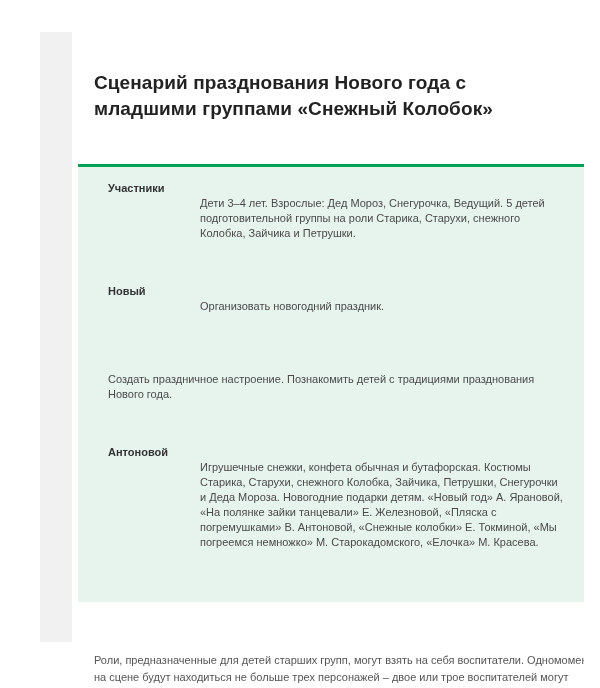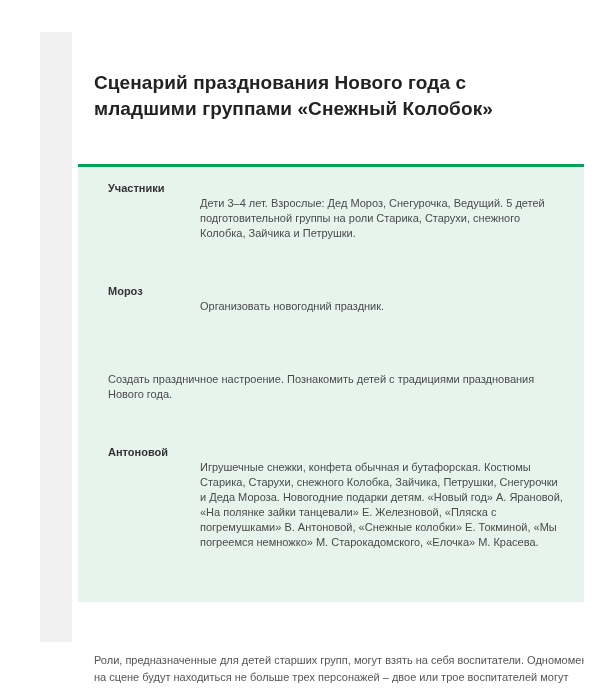--- a/index.html
+++ b/index.html
@@ -46,21 +46,21 @@
     <h1 class="title">Сценарий празднования Нового года с младшими группами «Снежный Колобок»</h1>
 
     <div class="info-table">
 
         <div class="info-row">
           <div class="label">Участники</div>
           <div class="value">Дети 3–4 лет. Взрослые: Дед Мороз, Снегурочка, Ведущий. 5 детей подготовительной группы на роли Старика, Старухи, снежного Колобка, Зайчика и Петрушки.</div>
         </div>
 
         <div class="info-row">
-          <div class="label">Мороз</div>
+          <div class="label">Новый</div>
           <div class="value">Организовать новогодний праздник.</div>
         </div>
 
         <div class="info-row">
           <div class="value">Создать праздничное настроение. Познакомить детей с традициями празднования Нового года.</div>
         </div>
 
         <div class="info-row">
           <div class="label">Антоновой</div>
           <div class="value">Игрушечные снежки, конфета обычная и бутафорская. Костюмы Старика, Старухи, снежного Колобка, Зайчика, Петрушки, Снегурочки и Деда Мороза. Новогодние подарки детям. «Новый год» А. Ярановой, «На полянке зайки танцевали» Е. Железновой, «Пляска с погремушками» В. Антоновой, «Снежные колобки» Е. Токминой, «Мы погреемся немножко» М. Старокадомского, «Елочка» М. Красева.</div>

